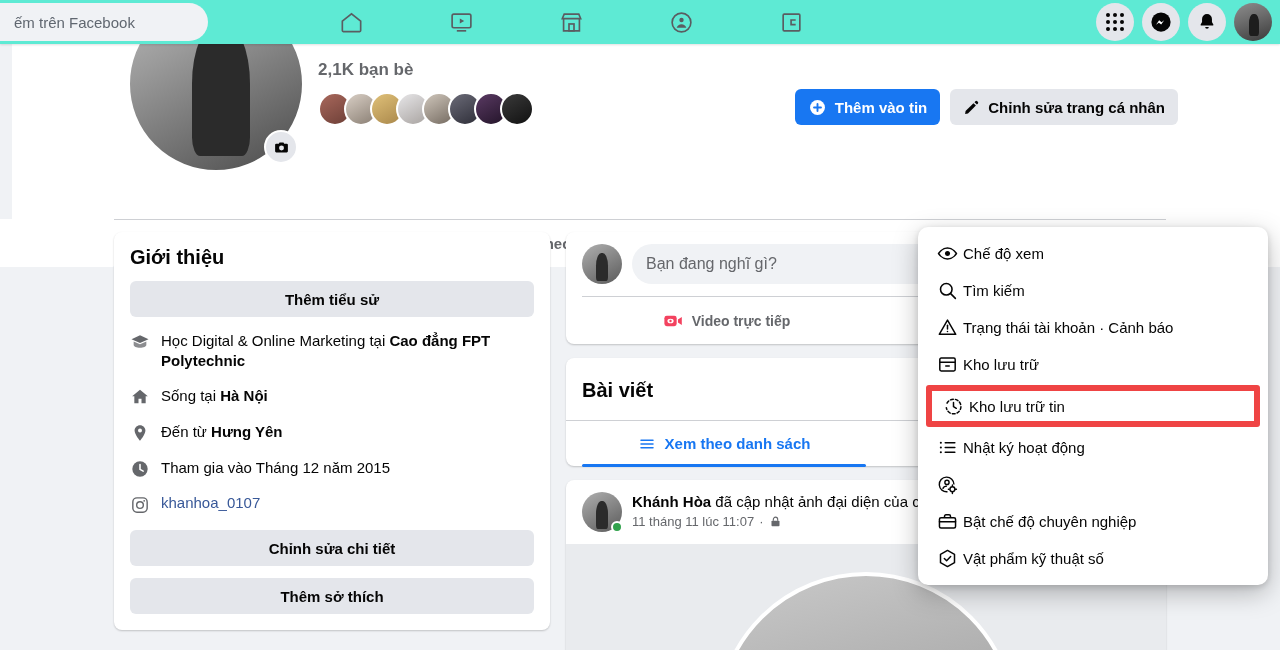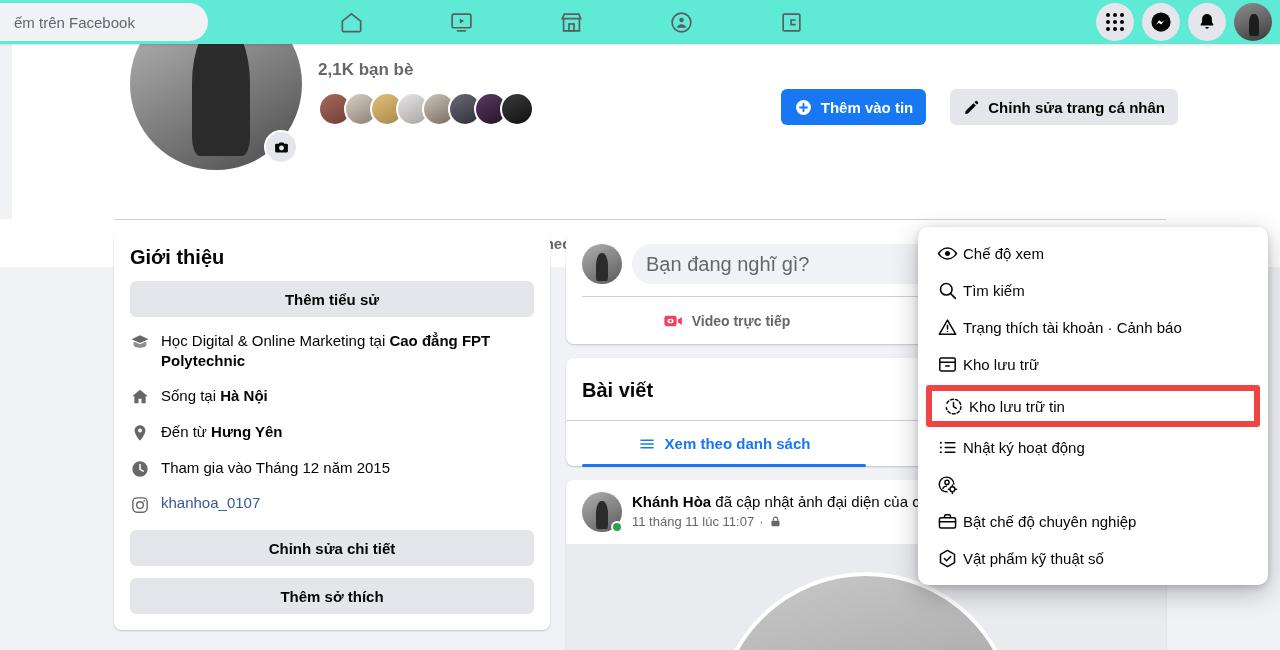--- a/index.html
+++ b/index.html
@@ -88,21 +88,21 @@
   .friend-avatars {
     position: absolute; left: 192px; top: 48px; display: flex;
   }
   .fa {
     width: 34px; height: 34px; border-radius: 50%; border: 2px solid #fff;
     margin-left: -8px; background: #888;
   }
   .fa:first-child { margin-left: 0; }
 
   .header-actions {
-    position: absolute; right: 0; top: 45px; display: flex; gap: 24px; align-items: center;
+    position: absolute; right: 0; top: 45px; display: flex; gap: 10px; align-items: center;
   }
   .btn {
     height: 36px; border-radius: 6px; display: flex; align-items: center;
     gap: 8px; padding: 0 13px; font-size: 15px; font-weight: bold; cursor: pointer;
     border: none; white-space: nowrap;
   }
   .btn-primary { background: #1877f2; color: #fff; }
   .btn-secondary { background: #e4e6eb; color: #050505; }
 
   
@@ -178,21 +178,21 @@
     width: 40px; height: 40px; border-radius: 50%; flex: 0 0 40px;
     background: linear-gradient(150deg,#b0b0b0,#5a5a5a); position: relative; overflow: hidden;
   }
   .comp-avatar::after{
     content:""; position:absolute; left:36%; top:22%; width:30%; height:70%;
     background:#2b2b2b; border-radius:45% 45% 15% 15%;
   }
   .comp-input {
     flex: 1; height: 40px; background: #f0f2f5; border-radius: 20px;
     display: flex; align-items: center; padding: 0 14px;
-    font-size: 20px; color: #65676b; cursor: pointer;
+    font-size: 16px; color: #65676b; cursor: pointer;
   }
   .composer-actions {
     display: flex; align-items: center; border-top: 1px solid #ced0d4;
     height: 48px; padding: 0 4px;
   }
   .comp-action {
     flex: 1; display: flex; align-items: center; justify-content: center; gap: 8px;
     height: 38px; border-radius: 6px; font-size: 14px; font-weight: bold; color: #65676b;
     cursor: pointer;
   }
@@ -656,21 +656,21 @@
     </div>
 
     <div class="menu-item">
       <span class="mico">
         <svg width="21" height="21" viewBox="0 0 24 24" fill="none" stroke="#050505" stroke-width="1.7" stroke-linejoin="round">
           <path d="M12 3.6 21.4 19.8H2.6z"></path>
           <path d="M12 9.4v4.2" stroke-linecap="round"></path>
           <circle cx="12" cy="16.6" r=".9" fill="#050505" stroke="none"></circle>
         </svg>
       </span>
-      <span>Trạng thích tài khoản · Cảnh báo</span>
+      <span>Trạng thái tài khoản · Cảnh báo</span>
     </div>
 
     <div class="menu-item">
       <span class="mico">
         <svg width="21" height="21" viewBox="0 0 24 24" fill="none" stroke="#050505" stroke-width="1.7">
           <rect x="3.2" y="4.6" width="17.6" height="14.8" rx="1.6"></rect>
           <path d="M3.2 9.4h17.6M9.4 13.6h5.2"></path>
         </svg>
       </span>
       <span>Kho lưu trữ</span>

